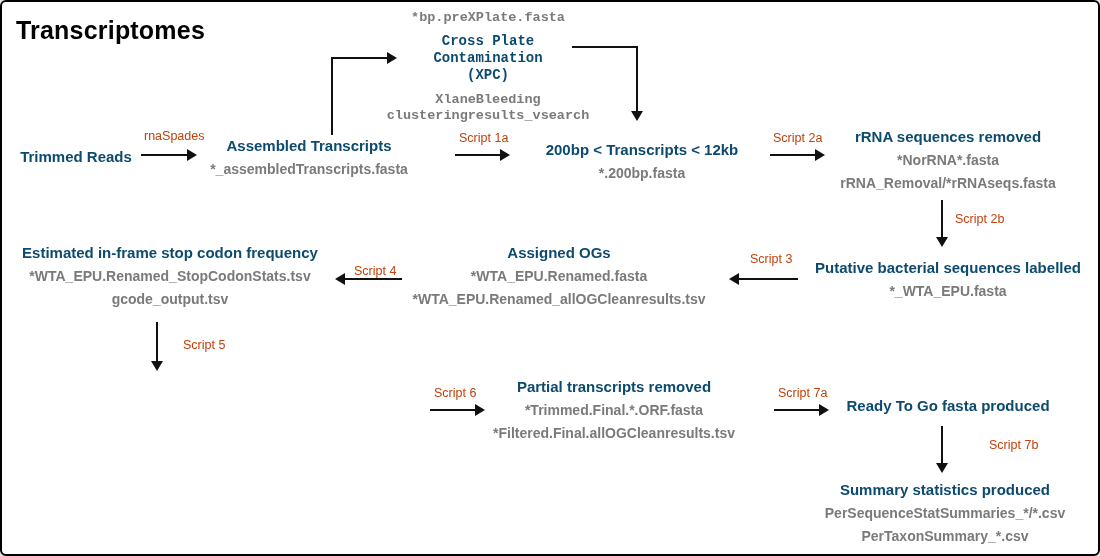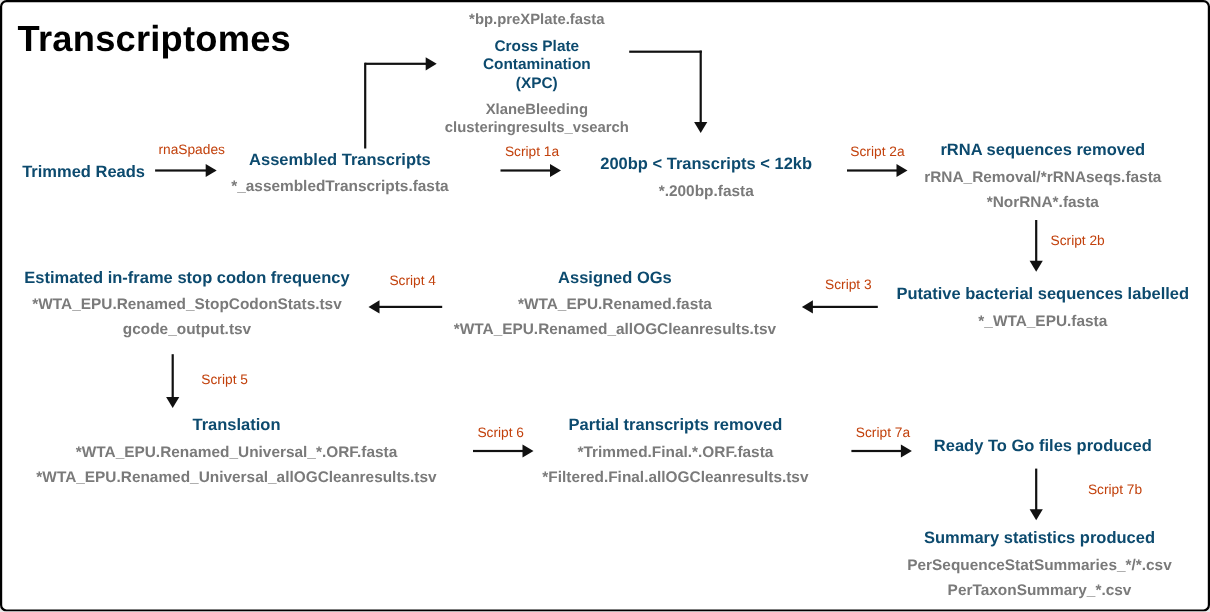--- a/index.html
+++ b/index.html
@@ -12,37 +12,37 @@
     border-radius: 6px;
     box-sizing: border-box;
     font-family: "Liberation Sans", sans-serif;
     overflow: hidden;
   }
   .abs { position: absolute; }
 
   
   .page-title {
     left: 14px; top: 14px;
-    font-size: 33px;
+    font-size: 25px;
     font-weight: 700;
     color: #000000;
     letter-spacing: 0.2px;
   }
 
   
   .node { position: absolute; text-align: center; }
   .node > div + div { margin-top: 7px; }
   .node .t { font-weight: 700; font-size: 15px; color: #0c4a6e; line-height: 1.15; }
   .node .f { font-weight: 700; font-size: 14px; color: #7a7a7a; line-height: 1.15; }
   .node .sm.t { font-size: 14px; }
   .node .sm.f { font-size: 13.5px; }
   .node .tight { margin-top: 1px !important; text-align: center; }
   .node .gap { margin-top: 9px !important; }
 
-  .pos-xpc        { left: 336px; top: 8px;   width: 300px; }
+  .pos-xpc        { left: 336px; top: 8px;   width: 300px; font-family: Liberation Mono, monospace; }
   .pos-trimmed    { left: 8px;   top: 146px; width: 132px; }
   .pos-assembled  { left: 182px; top: 135px; width: 250px; }
   .pos-lenfilter  { left: 515px; top: 139px; width: 250px; }
   .pos-rrna       { left: 795px; top: 126px; width: 302px; text-align: center; }
   .pos-bacterial  { left: 768px; top: 257px; width: 356px; }
   .pos-ogs        { left: 382px; top: 242px; width: 350px; }
   .pos-stopcodon  { left: 3px;   top: 242px; width: 330px; }
   .pos-translation{ left: 2px;   top: 376px; width: 422px; }
   .pos-partial    { left: 478px; top: 376px; width: 268px; }
   .pos-ready      { left: 818px; top: 395px; width: 256px; }
@@ -86,21 +86,21 @@
   .a-rnaspades-label{ left: 142px; top: 127px; }
   .a-1a-line  { left: 453px; top: 152px; width: 46px; }
   .a-1a-label { left: 457px; top: 129px; }
   .a-2a-line  { left: 768px; top: 152px; width: 46px; }
   .a-2a-label { left: 771px; top: 129px; }
   .a-2b-line  { left: 939px; top: 198px; height: 38px; }
   .a-2b-label { left: 953px; top: 210px; }
   .a-3-line   { left: 736px; top: 276px; width: 60px; }
   .a-3-label  { left: 748px; top: 250px; }
   .a-4-line   { left: 342px; top: 276px; width: 58px; }
-  .a-4-label  { left: 352px; top: 246px; }
+  .a-4-label  { left: 352px; top: 262px; }
   .a-5-line   { left: 154px; top: 320px; height: 40px; }
   .a-5-label  { left: 181px; top: 336px; }
   .a-6-line   { left: 428px; top: 407px; width: 46px; }
   .a-6-label  { left: 432px; top: 384px; }
   .a-7a-line  { left: 772px; top: 407px; width: 46px; }
   .a-7a-label { left: 776px; top: 384px; }
   .a-7b-line  { left: 939px; top: 424px; height: 38px; }
   .a-7b-label { left: 987px; top: 436px; }
 
   
@@ -149,22 +149,22 @@
   <div class="node pos-lenfilter">
     <div class="t">200bp &lt; Transcripts &lt; 12kb</div>
     <div class="f">*.200bp.fasta</div>
   </div>
 
   <div class="arrow-label a-2a-label">Script 2a</div>
   <div class="h-arrow right a-2a-line"></div>
 
   <div class="node pos-rrna">
     <div class="t">rRNA sequences removed</div>
+    <div class="f">*NorRNA*.fasta</div>
     <div class="f">rRNA_Removal/*rRNAseqs.fasta</div>
-    <div class="f">*NorRNA*.fasta</div>
   </div>
 
   <div class="v-arrow down a-2b-line"></div>
   <div class="arrow-label a-2b-label">Script 2b</div>
 
   <div class="node pos-bacterial">
     <div class="t">Putative bacterial sequences labelled</div>
     <div class="f">*_WTA_EPU.fasta</div>
   </div>
 
@@ -182,40 +182,35 @@
 
   <div class="node pos-stopcodon">
     <div class="t">Estimated in-frame stop codon frequency</div>
     <div class="f">*WTA_EPU.Renamed_StopCodonStats.tsv</div>
     <div class="f">gcode_output.tsv</div>
   </div>
 
   <div class="v-arrow down a-5-line"></div>
   <div class="arrow-label a-5-label">Script 5</div>
 
-  <div class="node pos-translation">
-    <div class="t">Translation</div>
-    <div class="f">*WTA_EPU.Renamed_Universal_*.ORF.fasta</div>
-    <div class="f">*WTA_EPU.Renamed_Universal_allOGCleanresults.tsv</div>
-  </div>
 
   <div class="arrow-label a-6-label">Script 6</div>
   <div class="h-arrow right a-6-line"></div>
 
   <div class="node pos-partial">
     <div class="t">Partial transcripts removed</div>
     <div class="f">*Trimmed.Final.*.ORF.fasta</div>
     <div class="f">*Filtered.Final.allOGCleanresults.tsv</div>
   </div>
 
   <div class="arrow-label a-7a-label">Script 7a</div>
   <div class="h-arrow right a-7a-line"></div>
 
   <div class="node pos-ready">
-    <div class="t">Ready To Go files produced</div>
+    <div class="t">Ready To Go fasta produced</div>
   </div>
 
   <div class="v-arrow down a-7b-line"></div>
   <div class="arrow-label a-7b-label">Script 7b</div>
 
   <div class="node pos-summary">
     <div class="t">Summary statistics produced</div>
     <div class="f">PerSequenceStatSummaries_*/*.csv</div>
     <div class="f">PerTaxonSummary_*.csv</div>
   </div>

